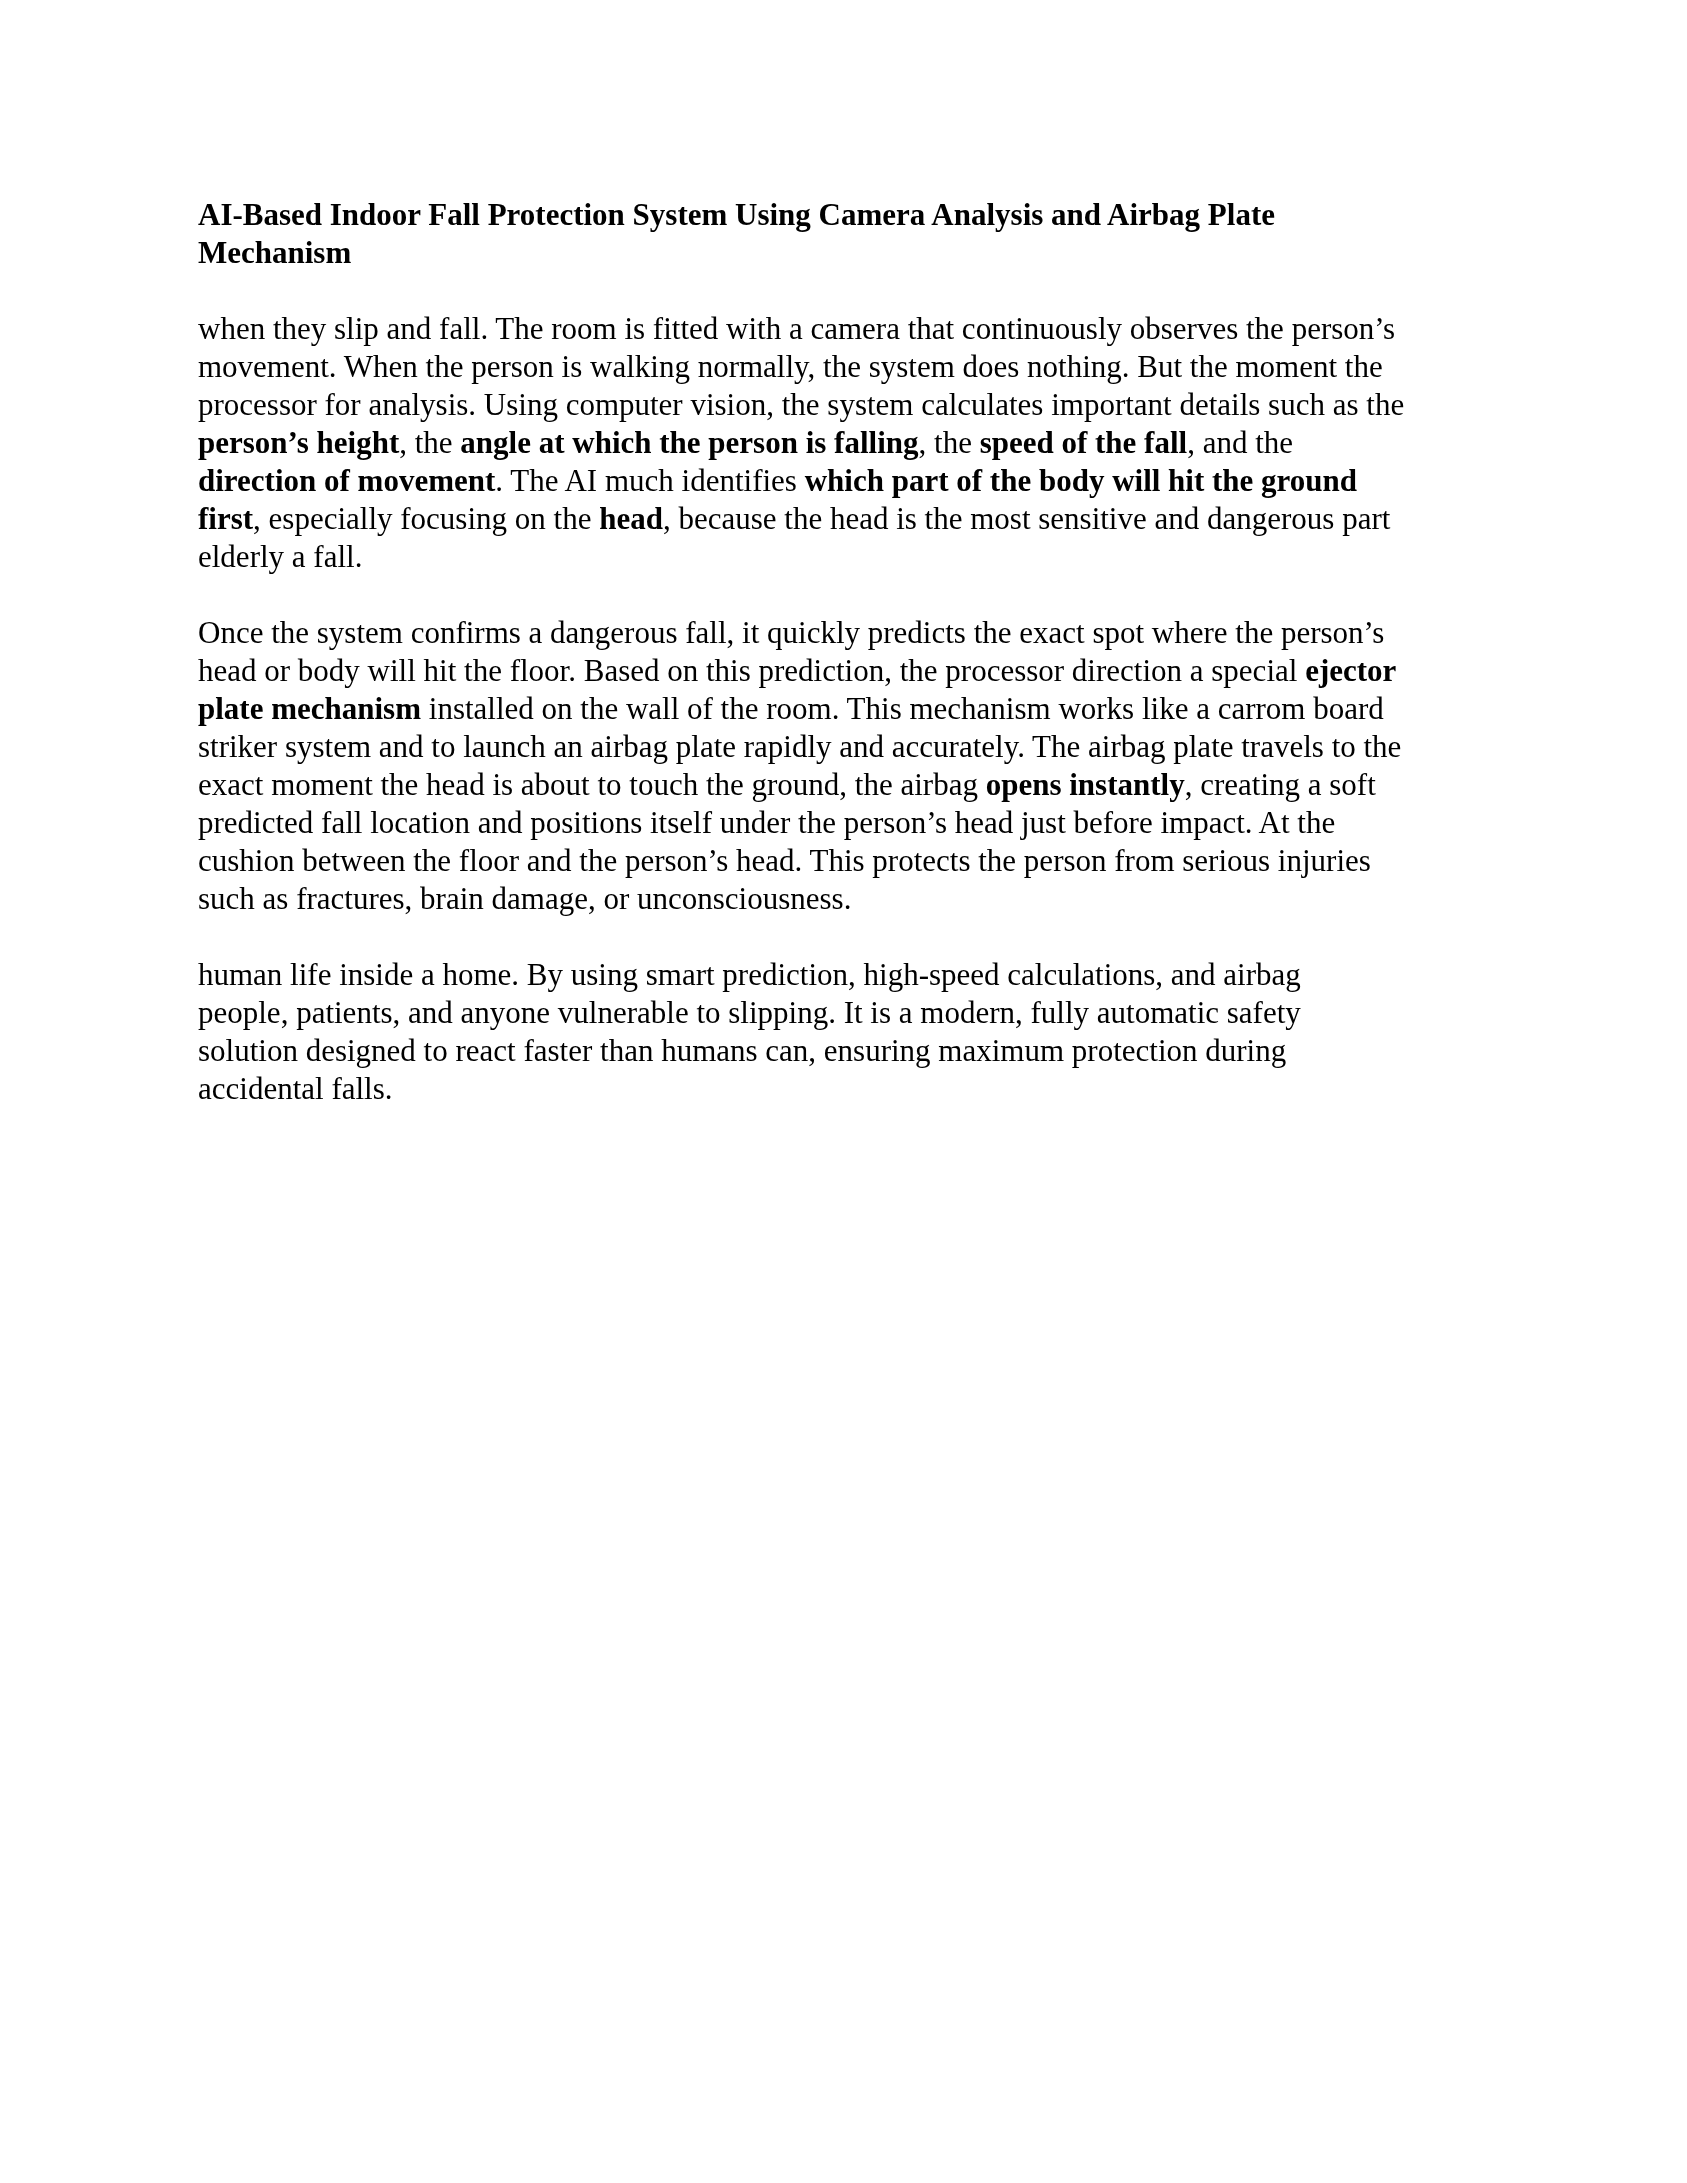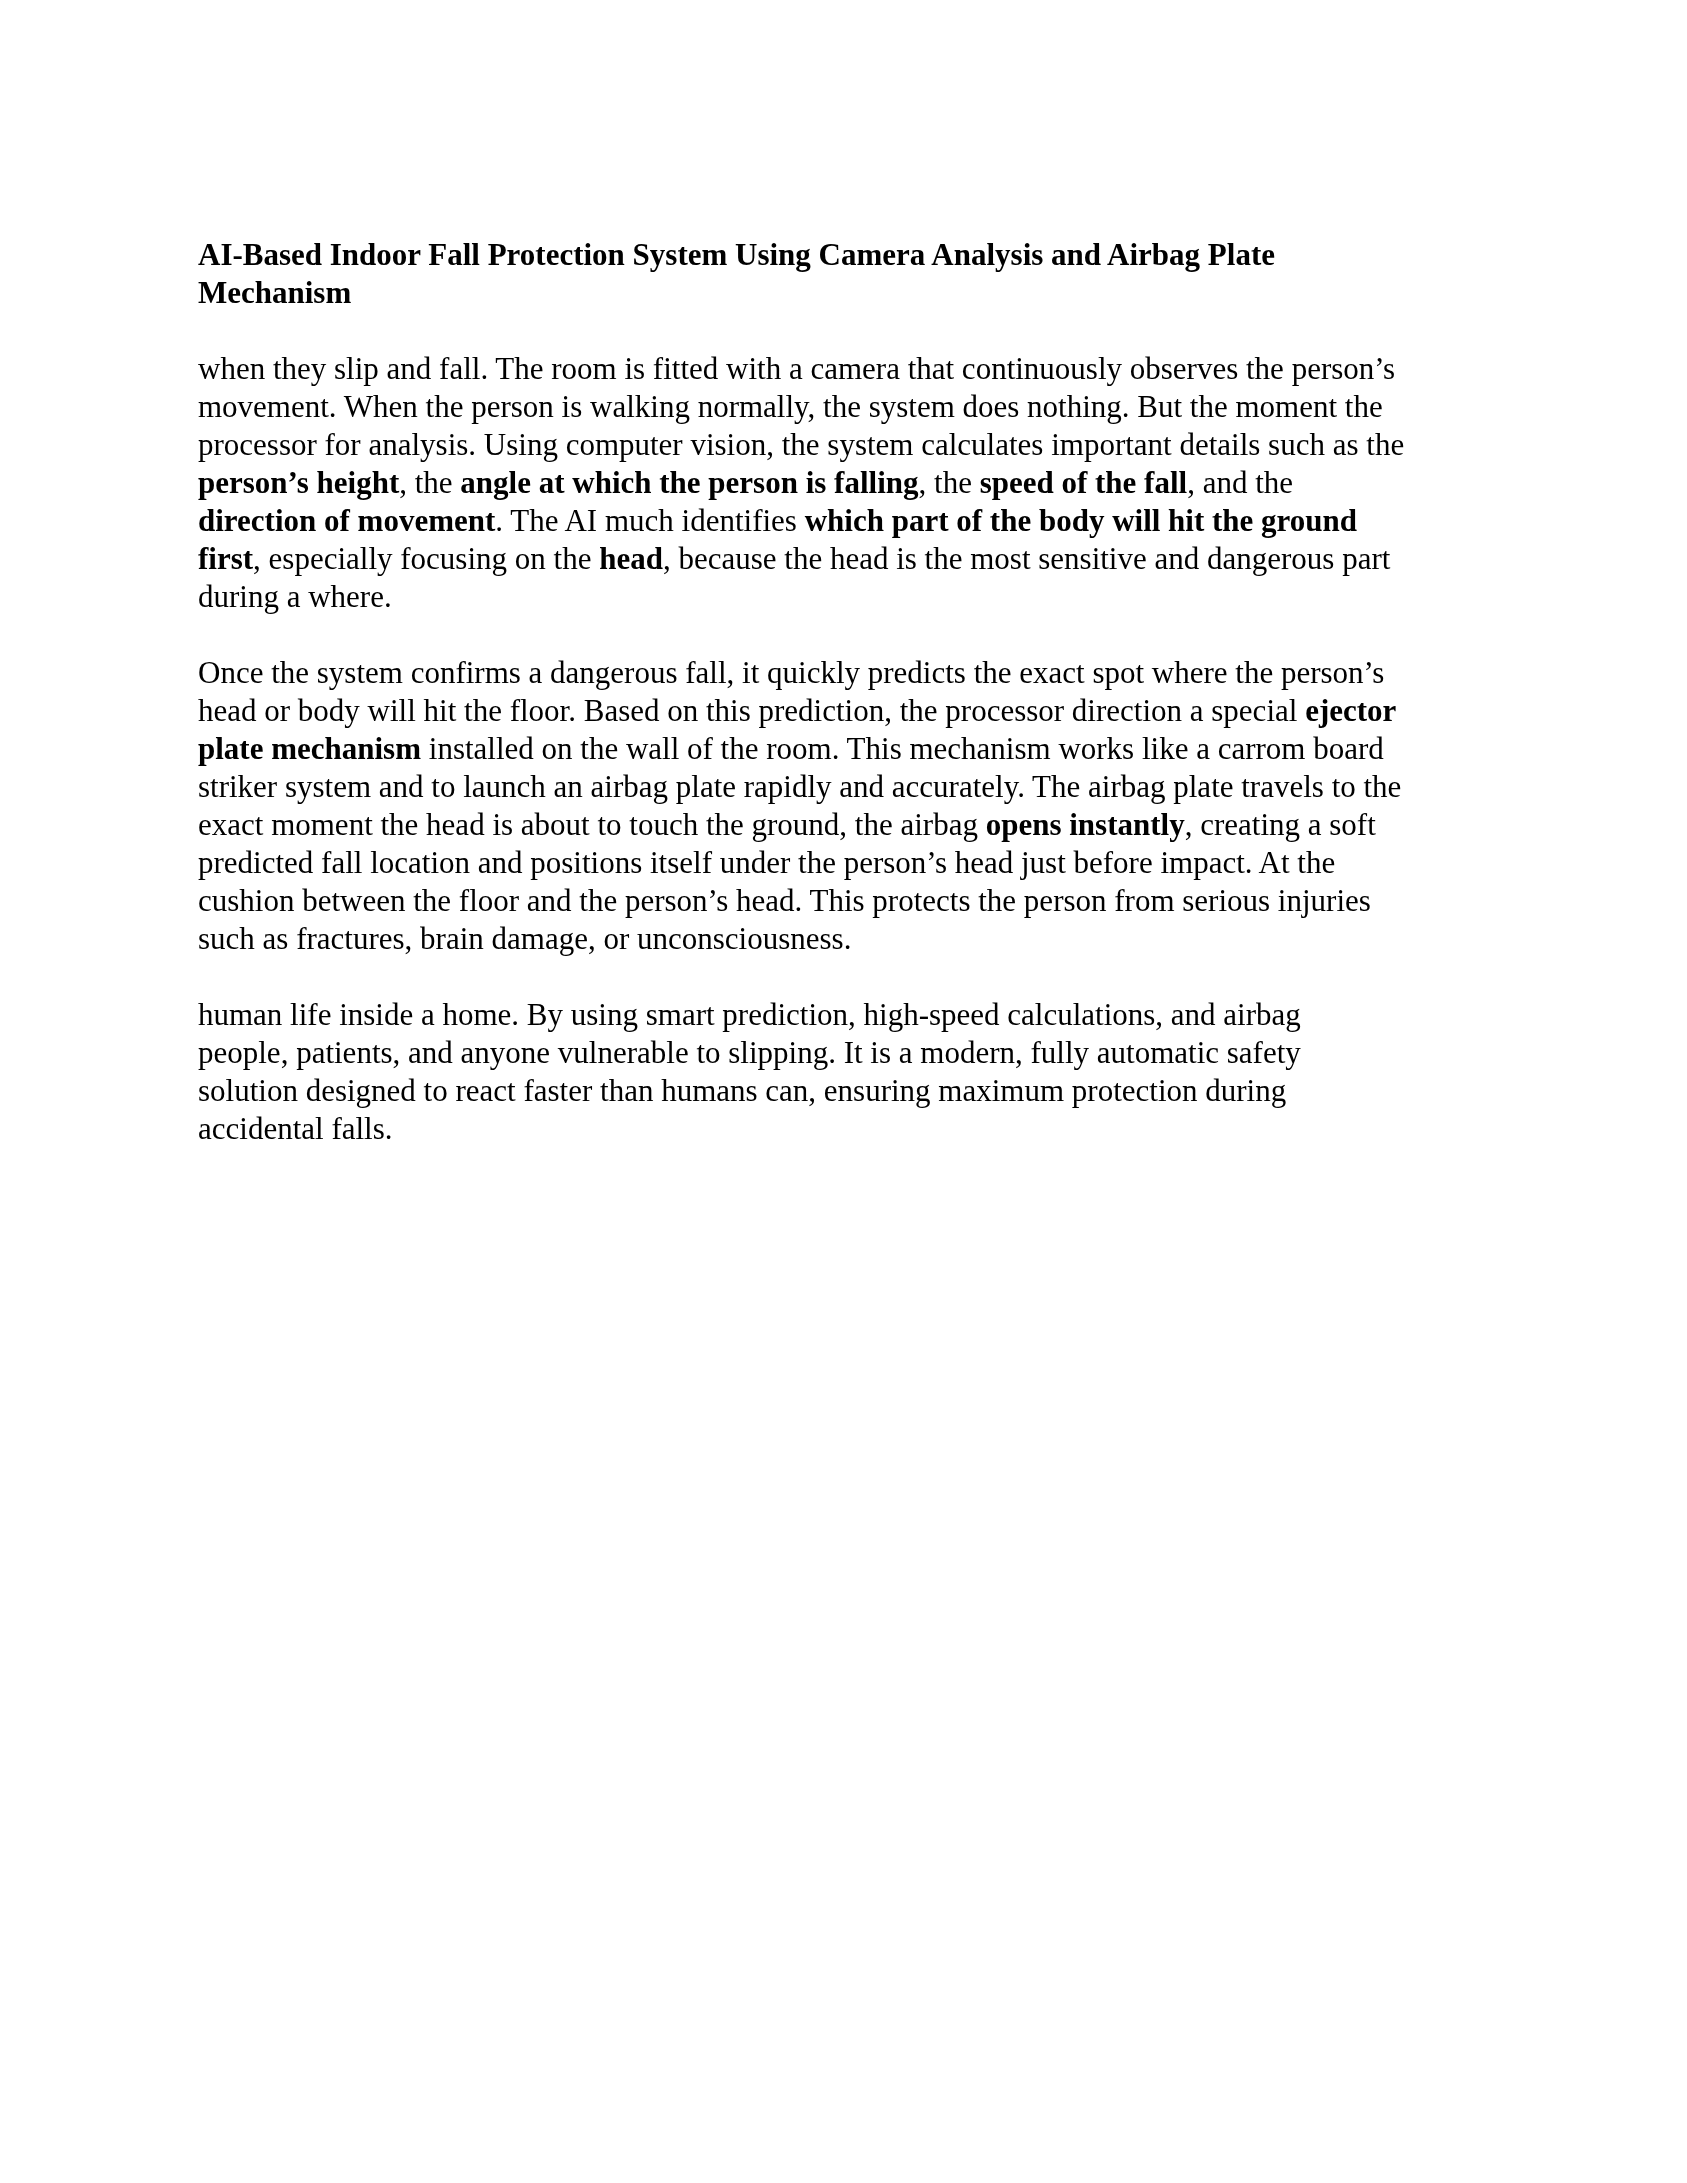--- a/index.html
+++ b/index.html
@@ -5,21 +5,20 @@
     html, body { margin: 0; padding: 0; background: #ffffff; }
     .page {
       position: relative;
       width: 1687px;
       height: 1620px;
       background: #ffffff;
       color: #000000;
       font-family: "Liberation Serif", "DejaVu Serif", serif;
       font-size: 31px;
       line-height: 38px;
-      margin-top: 40px;
     }
     .content {
       position: absolute;
       left: 198px;
       top: 196px;
       width: 1310px;
     }
     .title {
       font-weight: bold;
       margin: 0 0 38px 0;
@@ -41,21 +40,21 @@
       <span class="line">AI-Based Indoor Fall Protection System Using Camera Analysis and Airbag Plate</span>
       <span class="line">Mechanism</span>
     </h1>
     <p class="para">
         <span class="line"><span>when they slip and fall. The room is fitted with a camera that continuously observes the person’s</span></span>
         <span class="line"><span>movement. When the person is walking normally, the system does nothing. But the moment the</span></span>
         <span class="line"><span>processor for analysis. Using computer vision, the system calculates important details such as the</span></span>
         <span class="line"><b>person’s height</b><span>, the </span><b>angle at which the person is falling</b><span>, the </span><b>speed of the fall</b><span>, and the</span></span>
         <span class="line"><b>direction of movement</b><span>. The AI much identifies </span><b>which part of the body will hit the ground</b></span>
         <span class="line"><b>first</b><span>, especially focusing on the </span><b>head</b><span>, because the head is the most sensitive and dangerous part</span></span>
-        <span class="line"><span>during a where.</span></span>
+        <span class="line"><span>elderly a fall.</span></span>
       </p>
     <p class="para">
         <span class="line"><span>Once the system confirms a dangerous fall, it quickly predicts the exact spot where the person’s</span></span>
         <span class="line"><span>head or body will hit the floor. Based on this prediction, the processor direction a special </span><b>ejector</b></span>
         <span class="line"><b>plate mechanism</b><span> installed on the wall of the room. This mechanism works like a carrom board</span></span>
         <span class="line"><span>striker system and to launch an airbag plate rapidly and accurately. The airbag plate travels to the</span></span>
         <span class="line"><span>exact moment the head is about to touch the ground, the airbag </span><b>opens instantly</b><span>, creating a soft</span></span>
         <span class="line"><span>predicted fall location and positions itself under the person’s head just before impact. At the</span></span>
         <span class="line"><span>cushion between the floor and the person’s head. This protects the person from serious injuries</span></span>
         <span class="line"><span>such as fractures, brain damage, or unconsciousness.</span></span>

